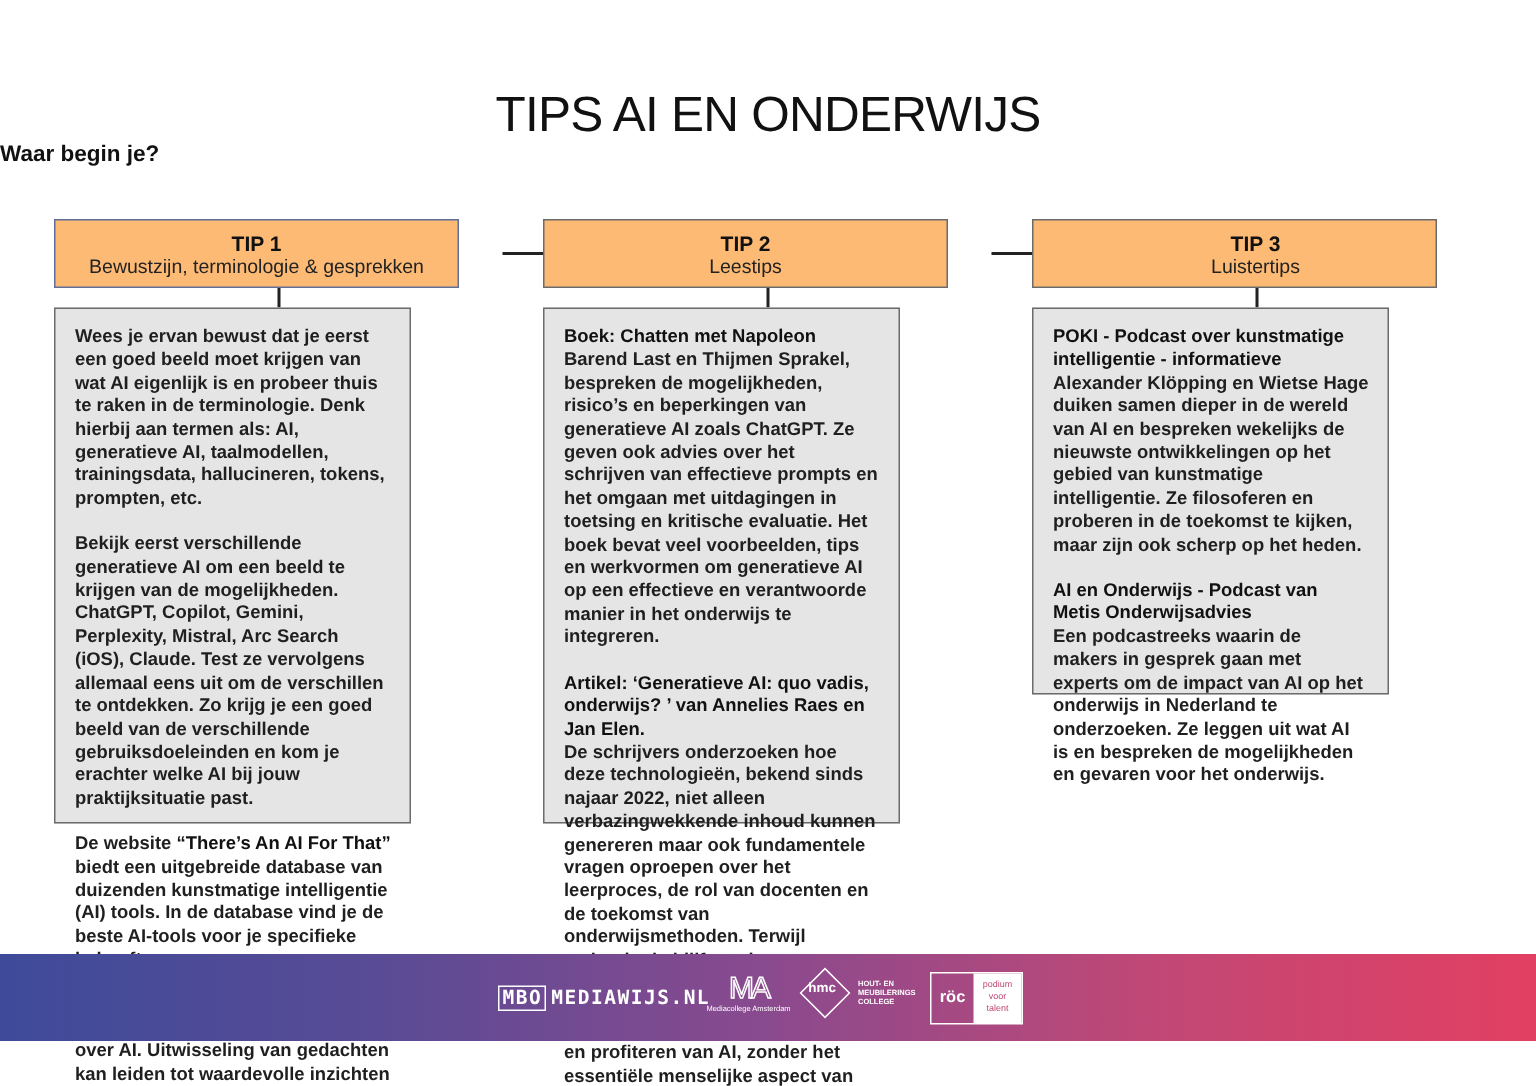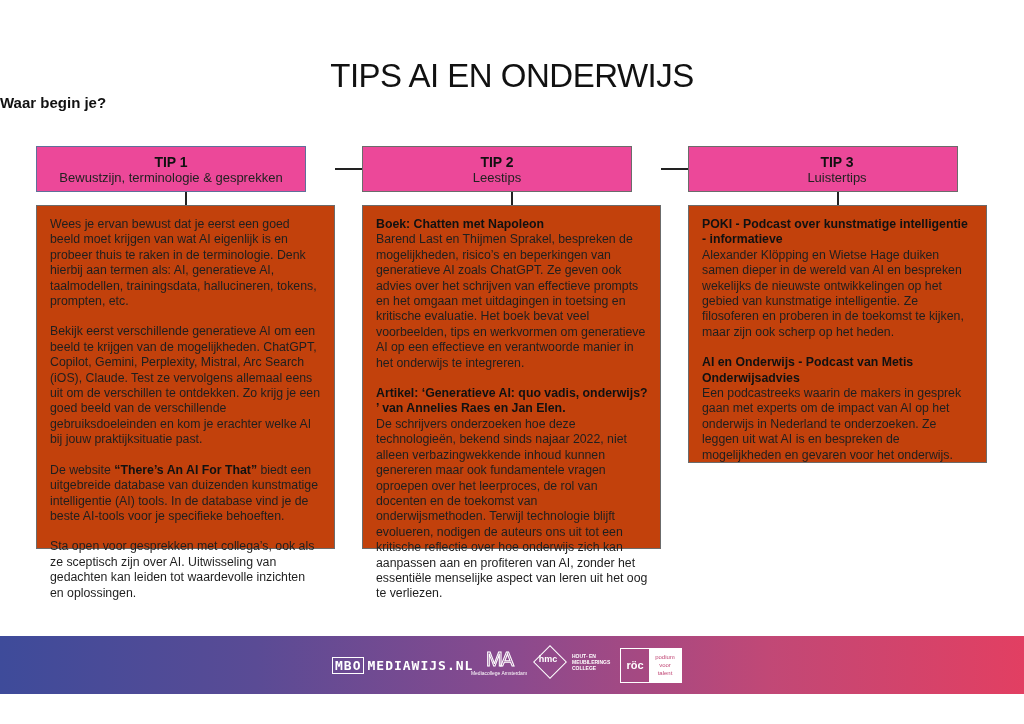--- a/index.html
+++ b/index.html
@@ -2,29 +2,29 @@
 <html><head>
 <meta charset="utf-8">
 <style>
   html, body { margin:0; padding:0; }
   body { width:1024px; height:724px; background:#ffffff; position:relative; overflow:hidden;
          font-family:"Liberation Sans", "DejaVu Sans", sans-serif; color:#1a1a1a; }
   .title { position:absolute; left:0; top:58px; width:1024px; text-align:center;
            font-size:33px; font-weight:normal; letter-spacing:-0.5px; color:#111; line-height:36px; }
   .subtitle { position:absolute; left:0; top:94px; width:1024px; 
               font-size:15px; font-weight:bold; color:#111; line-height:18px; }
-  .hdr { position:absolute; top:146px; height:46px; width:270px; background:#ec4899;
+  .hdr { position:absolute; top:146px; height:46px; width:270px; background:#fdba74;
          border:1px solid #6b6b6b; box-sizing:border-box; text-align:center; }
   .hdr.first { border-color:#5f6f9a; }
   .hdr .num { font-weight:bold; font-size:14px; margin-top:7px; line-height:16px; color:#111; }
   .hdr .sub { font-size:13px; line-height:16px; color:#222; }
   .hline { position:absolute; top:168px; height:2px; background:#222; }
   .vline { position:absolute; top:192px; width:2px; height:13px; background:#222; }
-  .box { position:absolute; top:205px; width:299px; border:1px solid #6b6b6b; box-sizing:border-box;
-         background:#c2410c; padding:11px 12px 10px 13px; font-size:12.3px; line-height:15.4px; color:#1f1f1f; }
+  .box { position:absolute; top:205px; width:238px; border:1px solid #6b6b6b; box-sizing:border-box;
+         background:#e5e5e5; padding:11px 12px 10px 13px; font-size:12.3px; line-height:15.4px; color:#1f1f1f;font-weight:bold; }
   .box p { margin:0 0 15px 0; }
   .box p:last-child { margin-bottom:0; }
   .box b { color:#111; }
   .footer { position:absolute; left:0; top:636px; width:1024px; height:58px;
             background:linear-gradient(90deg,#3e4b9a 0%,#5a4b95 25%,#8a4a8e 50%,#c14876 75%,#e23f62 100%); }
   .logo { position:absolute; color:#fff; }
   .mbo { left:332px; top:22px; font-size:13px; font-weight:bold; letter-spacing:1px; font-family:"DejaVu Sans Mono", monospace; }
   .mbo .badge { border:1.5px solid #fff; padding:0 2px; margin-right:3px; }
   .ma { left:470px; top:12px; width:58px; text-align:center; }
   .ma .mark { font-size:20px; font-weight:normal; letter-spacing:-2px; line-height:22px; color:transparent; -webkit-text-stroke:1px #fff; }

